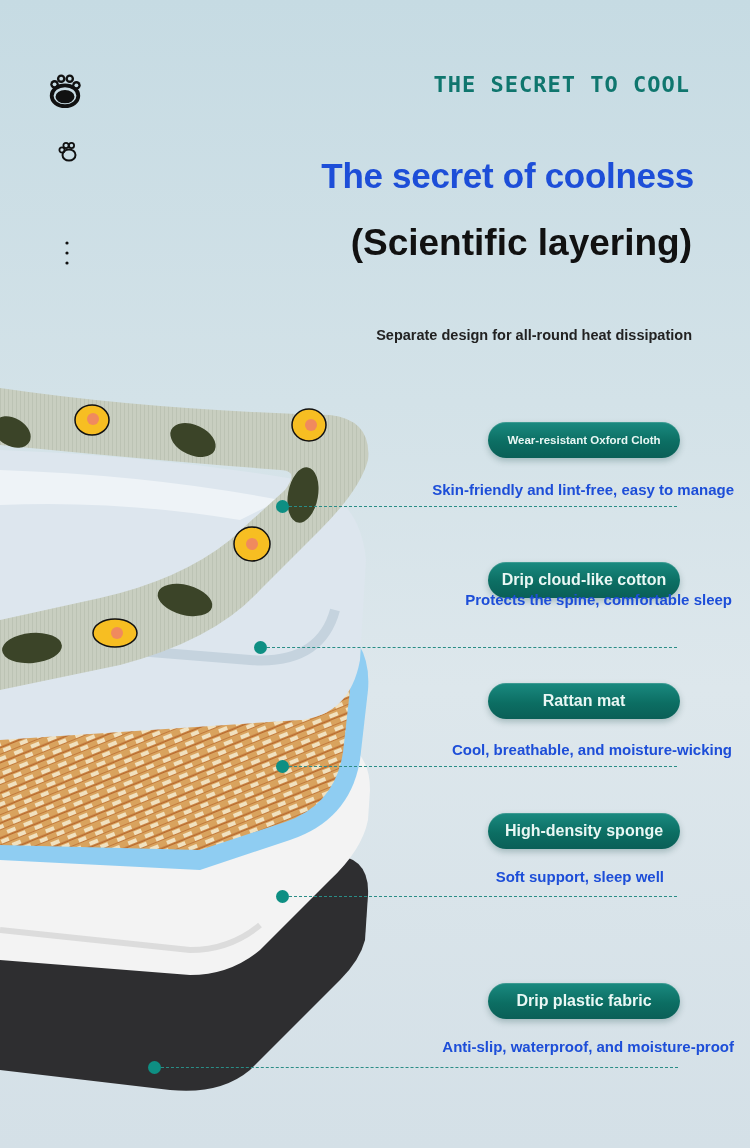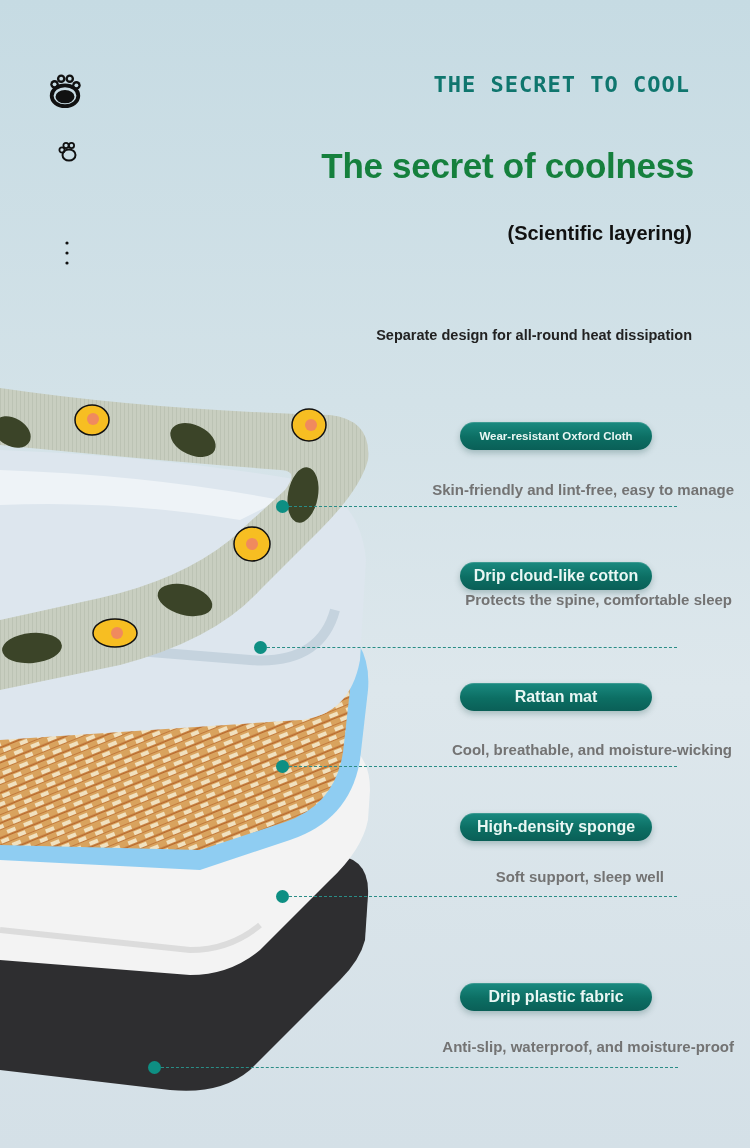--- a/index.html
+++ b/index.html
@@ -4,29 +4,29 @@
 <style>
   html,body{margin:0;padding:0;}
   body{width:750px;height:1148px;overflow:hidden;position:relative;
     background:linear-gradient(180deg,#c6dbe3 0%,#d3e2e8 35%,#dde7ec 60%,#d4e0e7 100%);
     font-family:"Liberation Sans",sans-serif;color:#111;}
   .abs{position:absolute;}
   .paw-big{left:46px;top:72px;width:38px;height:38px;}
   .paw-small{left:57px;top:141px;width:22px;height:22px;}
   .dots{left:64px;top:240px;width:6px;height:28px;}
   .eyebrow{right:60px;top:72px;font-family:"DejaVu Sans Mono",monospace;font-weight:bold;font-size:22px;letter-spacing:1px;color:#0f766e;}
-  .title{right:56px;top:146px;font-size:35px;font-weight:bold;color:#15803d;letter-spacing:-0.3px;}
-  .subtitle{right:58px;top:222px;font-size:20px;font-weight:bold;color:#111;}
+  .title{right:56px;top:156px;font-size:35px;font-weight:bold;color:#1d4ed8;letter-spacing:-0.3px;}
+  .subtitle{right:58px;top:222px;font-size:37px;font-weight:bold;color:#111;}
   .tagline{right:58px;top:327px;font-size:14.5px;font-weight:bold;color:#222;}
-  .pill{position:absolute;left:460px;width:192px;height:28px;border-radius:20px;
+  .pill{position:absolute;left:488px;width:192px;height:36px;border-radius:20px;
     background:linear-gradient(180deg,#1a8a80 0%,#0c6e63 55%,#0a5f57 100%);
     box-shadow:0 3px 6px rgba(0,60,55,0.25), inset 0 1px 0 rgba(255,255,255,0.15);
     color:#e9f7f4;font-weight:bold;display:flex;align-items:center;justify-content:center;font-size:16px;text-align:right;}
   .pill.small{font-size:11.5px;}
-  .desc{position:absolute;right:16px;font-size:15px;font-weight:bold;color:#737373;white-space:nowrap;}
+  .desc{position:absolute;right:16px;font-size:15px;font-weight:bold;color:#1d4ed8;white-space:nowrap;}
   .leader{position:absolute;height:0;border-top:1.5px dashed #2a8d86;}
   .dot{position:absolute;width:13px;height:13px;border-radius:50%;background:#0e8f83;}
   svg.stack{position:absolute;left:0;top:370px;}
 </style>
 </head>
 <body>
 
 <svg class="abs paw-big" viewBox="0 0 40 40">
   <ellipse cx="20" cy="25" rx="14" ry="11" fill="none" stroke="#111" stroke-width="4"></ellipse>
   <ellipse cx="20" cy="26" rx="10" ry="7" fill="#111"></ellipse>

